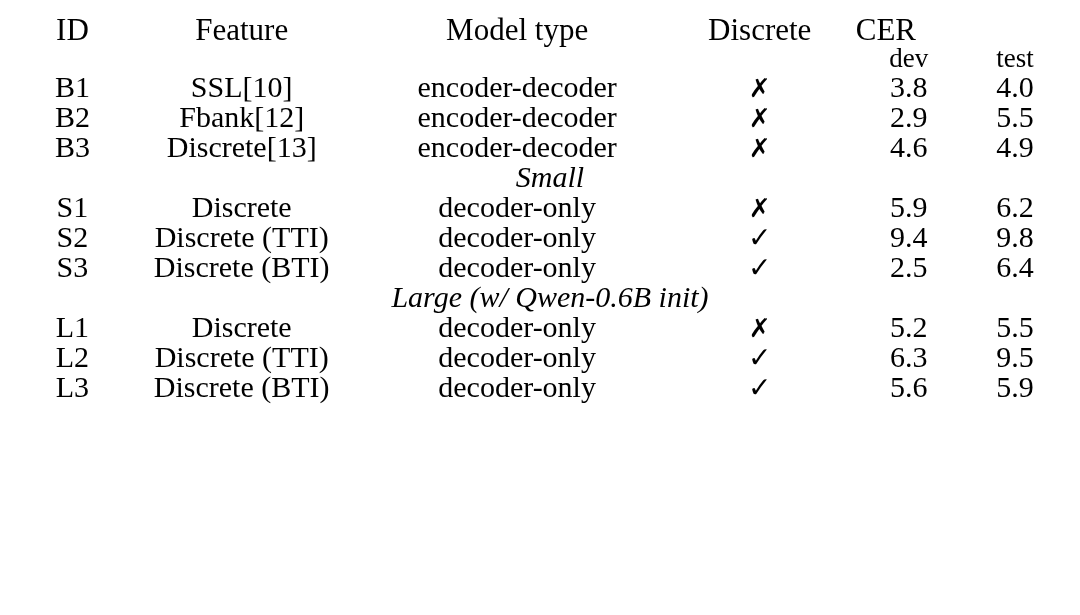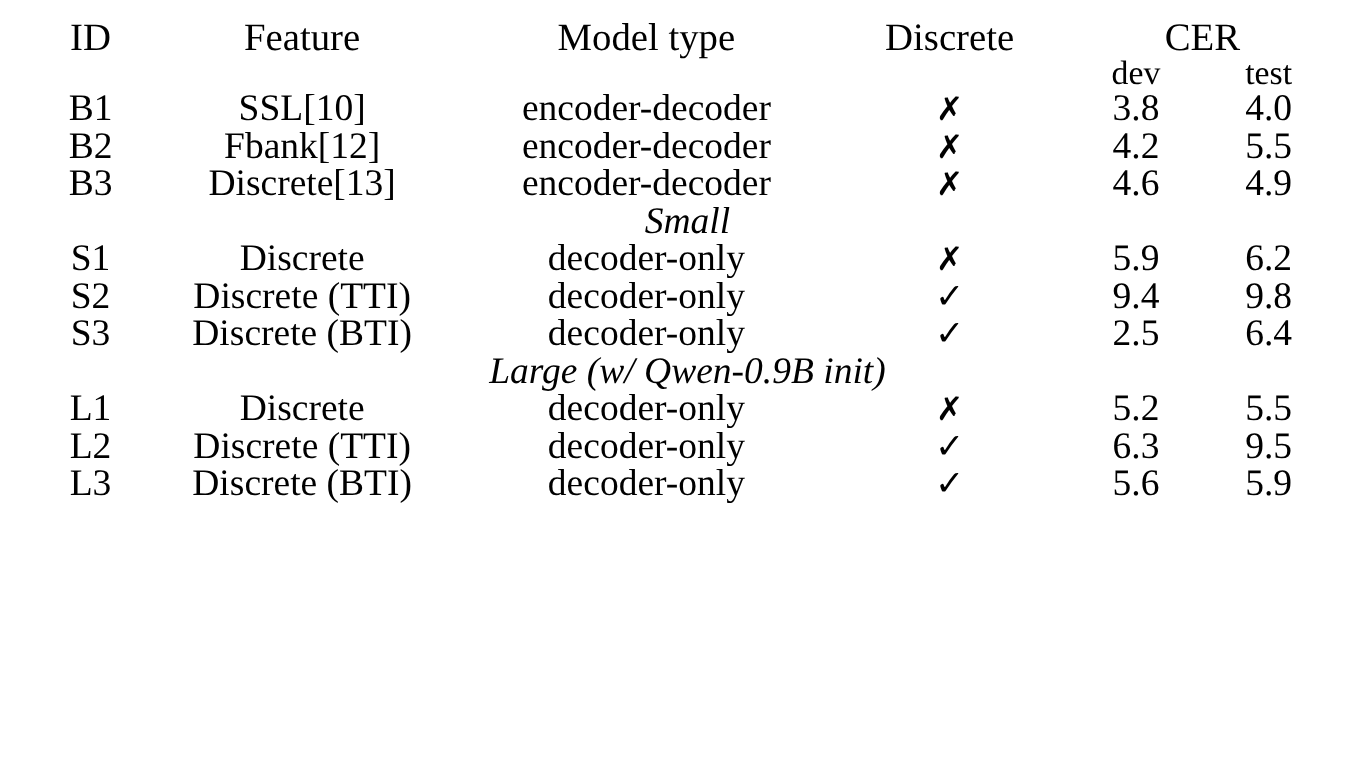--- a/index.html
+++ b/index.html
@@ -61,21 +61,20 @@
   }
 
   
   .hdr-cell {
     font-size: 31px;
     text-align: center;
     padding-bottom: 2px;
   }
   .cer-group {
     font-size: 31px;
-    text-align: center;
     padding-top: 10px;
     padding-bottom: 0px;
   }
   .sub-hdr {
     font-size: 27px;
     text-align: center;
     padding-top: 2px;
     padding-bottom: 8px;
   }
   .hdr-pad-left { padding-top: 26px; }
@@ -171,21 +170,21 @@
       <td class="c-model">encoder-decoder</td>
       <td class="c-stream"><span class="mark mark-cross">✗</span></td>
       <td class="c-num">3.8</td>
       <td class="c-num">4.0</td>
     </tr>
     <tr>
       <td class="c-id">B2</td>
       <td class="c-feature">Fbank[12]</td>
       <td class="c-model">encoder-decoder</td>
       <td class="c-stream"><span class="mark mark-cross">✗</span></td>
-      <td class="c-num">4.2</td>
+      <td class="c-num">2.9</td>
       <td class="c-num">5.5</td>
     </tr>
     <tr>
       <td class="c-id">B3</td>
       <td class="c-feature">Discrete[13]</td>
       <td class="c-model">encoder-decoder</td>
       <td class="c-stream"><span class="mark mark-cross">✗</span></td>
       <td class="c-num">4.6</td>
       <td class="c-num">4.9</td>
     </tr>
@@ -220,21 +219,21 @@
       <td class="c-stream"><span class="mark mark-check">✓</span></td>
       <td class="c-num">2.5</td>
       <td class="c-num">6.4</td>
     </tr>
 
     <tr class="rule-mid">
       <td colspan="6"></td>
     </tr>
 
     <tr>
-      <td class="section-label" colspan="6">Large (w/ Qwen-0.9B init)</td>
+      <td class="section-label" colspan="6">Large (w/ Qwen-0.6B init)</td>
     </tr>
     <tr>
       <td class="c-id">L1</td>
       <td class="c-feature">Discrete</td>
       <td class="c-model">decoder-only</td>
       <td class="c-stream"><span class="mark mark-cross">✗</span></td>
       <td class="c-num">5.2</td>
       <td class="c-num">5.5</td>
     </tr>
     <tr>

